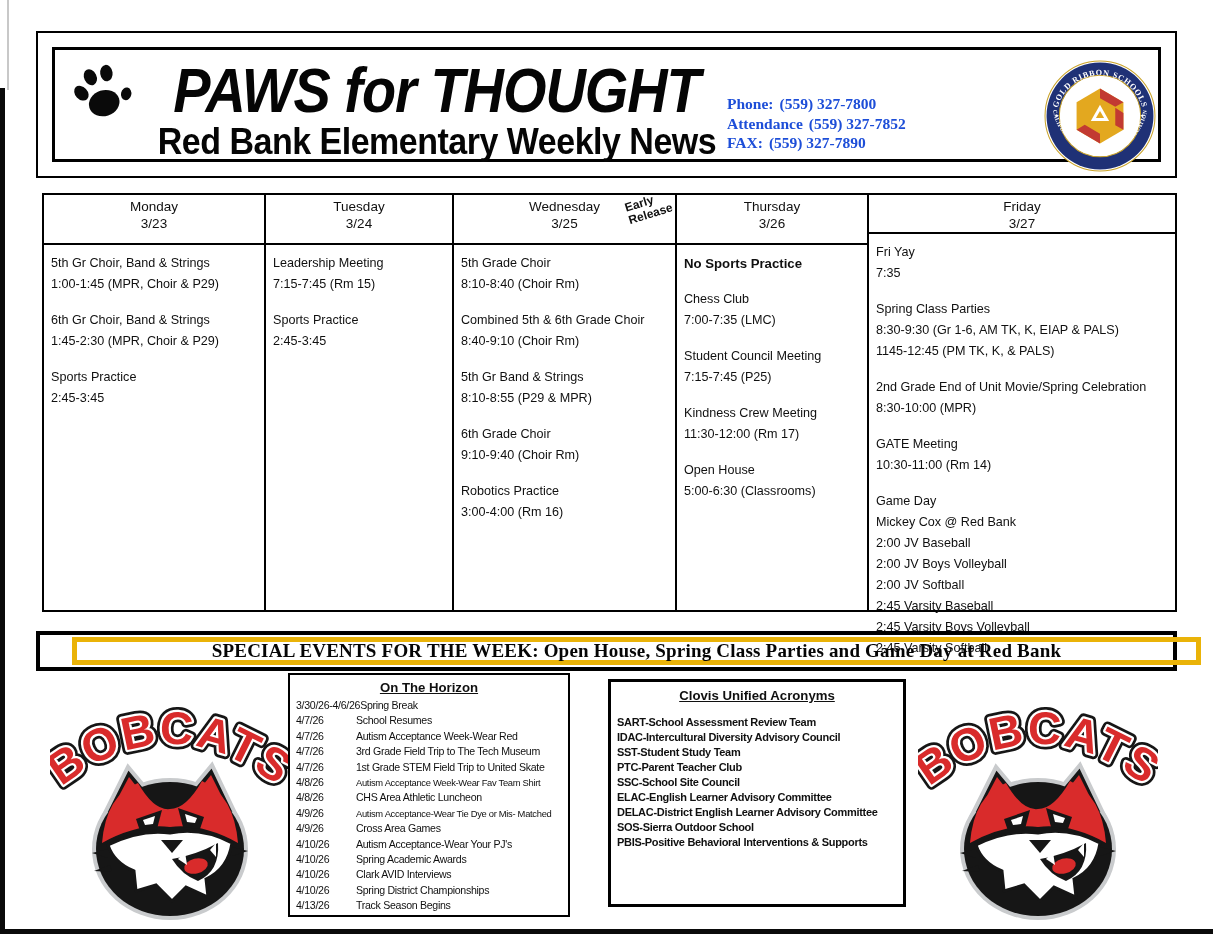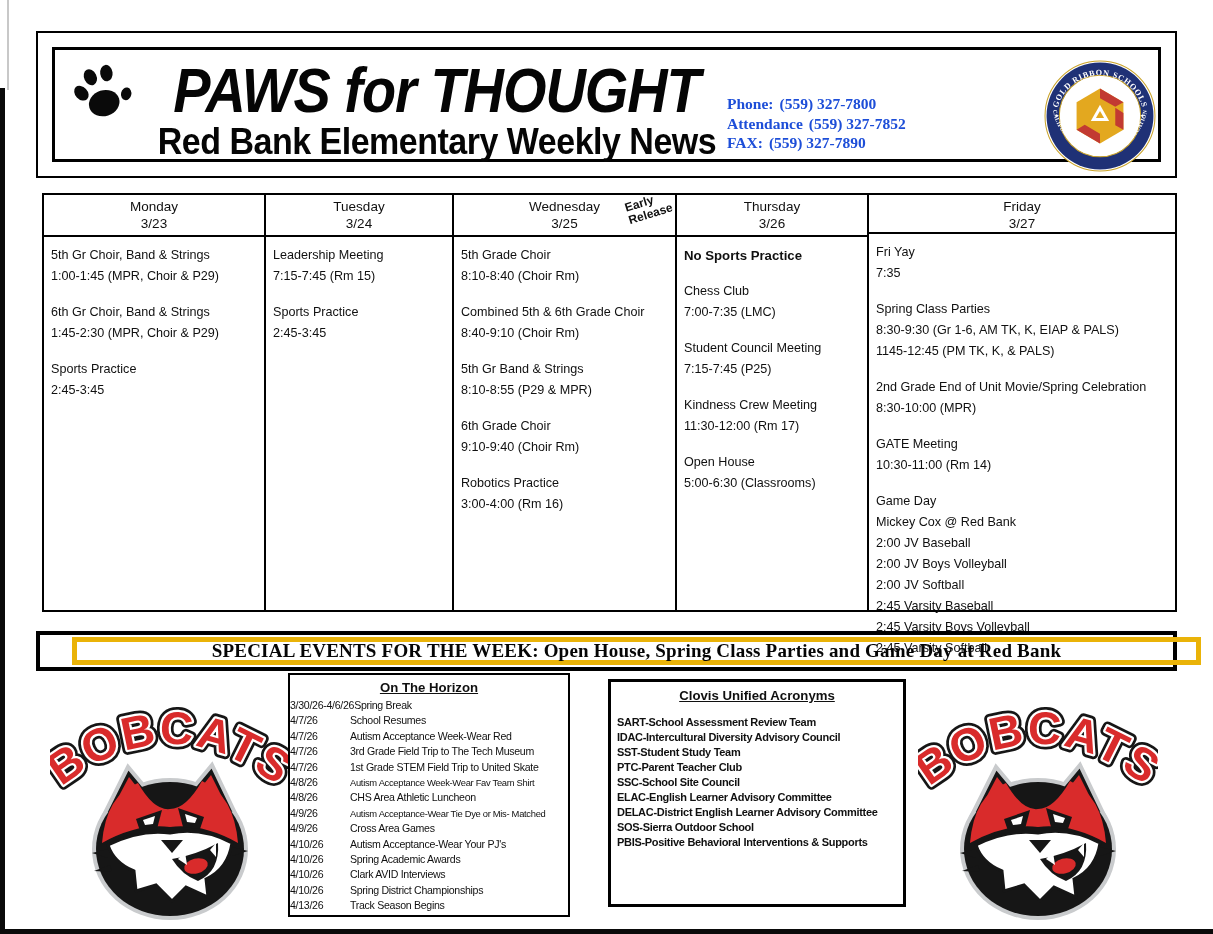--- a/index.html
+++ b/index.html
@@ -34,21 +34,21 @@
   }
   .contact .c-row span { margin-right:6px; }
   .seal { position:absolute; left:989px; top:10px; width:112px; height:112px; }
 
   
   .calendar { position:absolute; left:42px; top:193px; width:1135px; height:419px; display:flex; border:2px solid #000; box-sizing:border-box; background:#fff; }
   .day-col { box-sizing:border-box; border-right:2px solid #000; display:flex; flex-direction:column; }
   .day-col.w0 { width:222px; } .day-col.w1 { width:188px; } .day-col.w2 { width:223px; }
   .day-col.w3 { width:192px; } .day-col.w4 { flex:1; border-right:none; }
   .day-head {
-    height:42px; border-bottom:2px solid #000; box-sizing:border-box; text-align:center;
+    height:50px; border-bottom:2px solid #000; box-sizing:border-box; text-align:center;
     font-size:13.5px; line-height:16.5px; padding-top:4px; position:relative;
   }
   .early-note {
     position:absolute; right:4px; top:0px; transform:rotate(-17deg); transform-origin:center;
     font-weight:bold; font-size:12px; line-height:12.5px; white-space:pre-line; text-align:left;
   }
   .day-body { padding:8px 6px 6px 7px; font-size:12.6px; line-height:21px; }
   .event { white-space:pre-line; margin-bottom:15px; }
   .event.bold { font-weight:bold; font-size:13.2px; }
 
@@ -59,21 +59,21 @@
     display:flex; align-items:center; justify-content:center;
     font-family:"Liberation Serif", serif; font-weight:bold; font-size:19px; letter-spacing:0.2px; color:#050505;margin-left:30px;
   }
 
   
   .mascot { position:absolute; width:240px; height:245px; }
   .mascot.left  { left:50px;  top:683px; }
   .mascot.right { left:918px; top:683px; }
 
   .hbox { position:absolute; background:#fff; box-sizing:border-box; }
-  .horizon  { left:288px; top:673px; width:282px; height:244px; border:2px solid #000; padding:3px 0; }
+  .horizon  { left:288px; top:673px; width:282px; height:244px; border:2px solid #000; padding:3px 6px; }
   .acronyms { left:608px; top:679px; width:298px; height:228px; border:3px solid #000; padding:4px 6px; }
   .box-title { text-align:center; font-weight:bold; font-size:13.2px; text-decoration:underline; margin:2px 0 3px 0; }
   .hrow { display:flex; font-weight:normal; font-size:10.6px; letter-spacing:-0.3px; line-height:15.4px; white-space:nowrap; }
   .hdate { min-width:60px; flex:none; }
   #horizon-list > div.hrow:nth-of-type(6) .hev,
   #horizon-list > div.hrow:nth-of-type(8) .hev { font-size:9.4px; }
   .acro-list { margin-top:12px; }
   .arow { font-weight:bold; font-size:11px; letter-spacing:-0.3px; line-height:15px; white-space:nowrap; }
 </style>
 </head>

